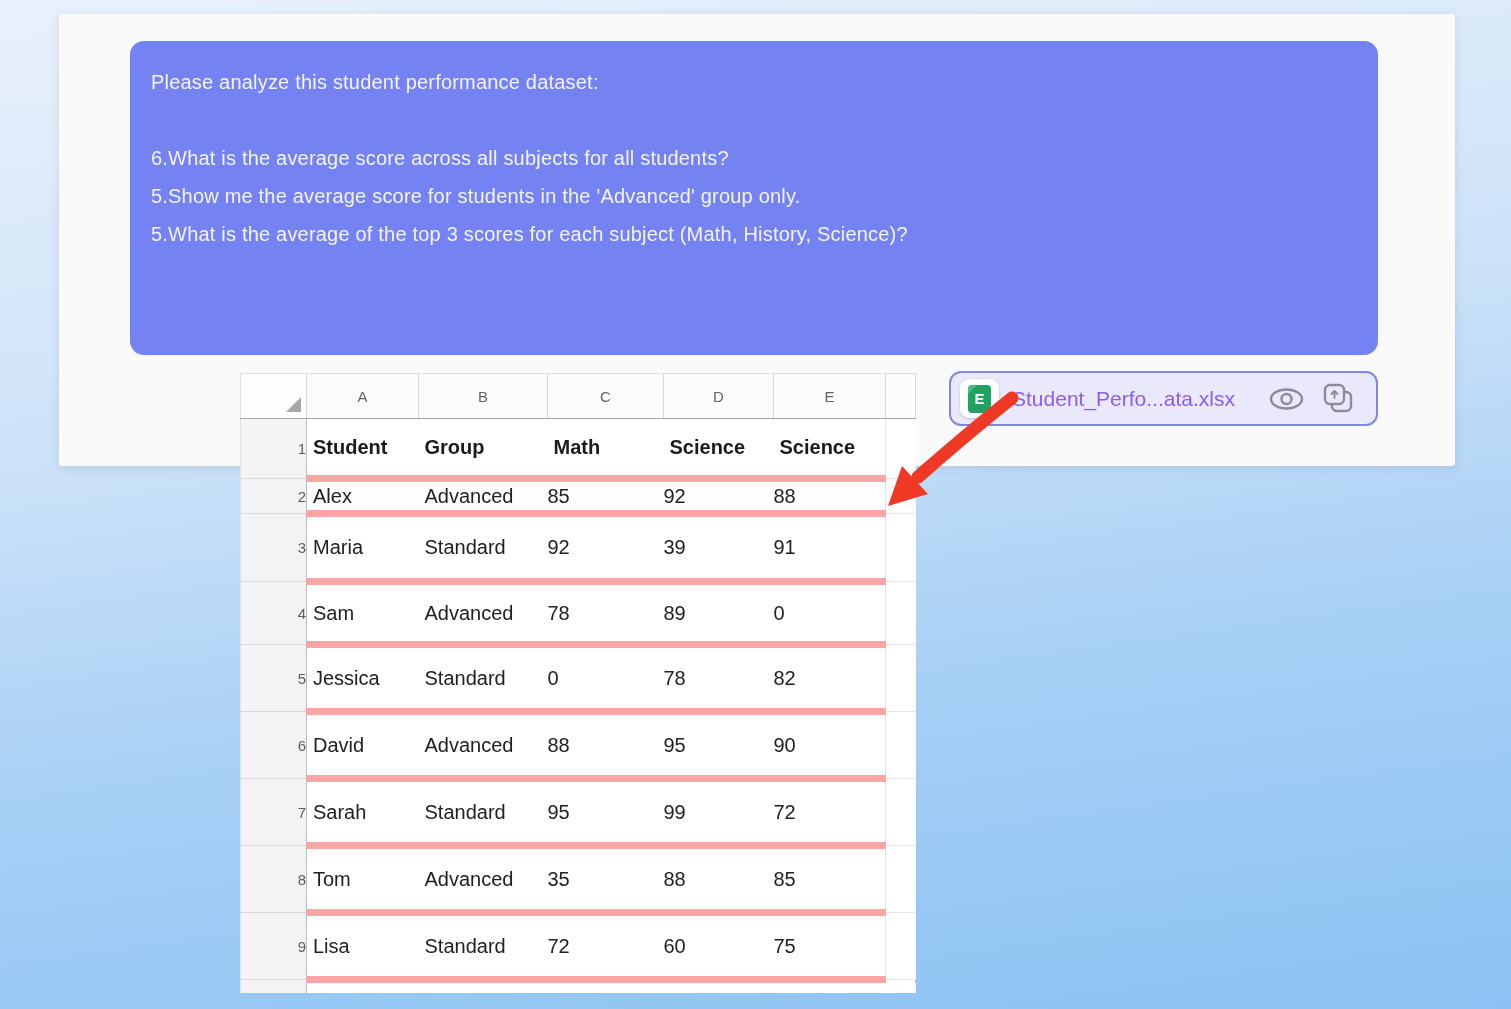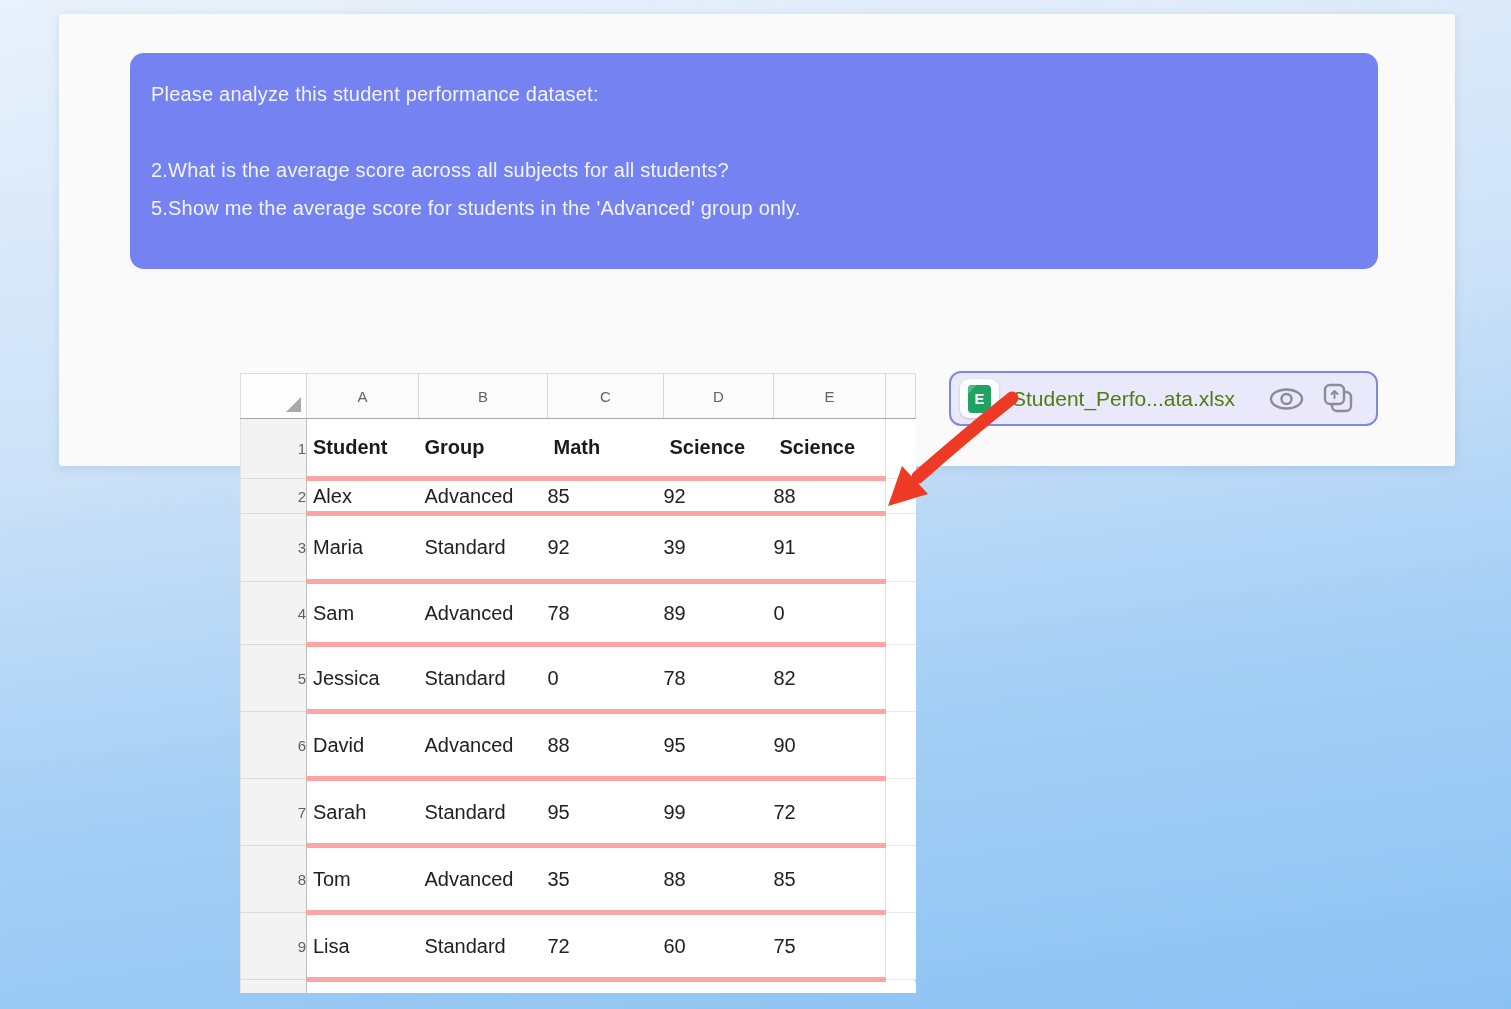--- a/index.html
+++ b/index.html
@@ -14,21 +14,21 @@
   
   .card{
     position:absolute;left:59px;top:14px;width:1396px;height:452px;
     background:#fafafa;border-radius:3px;
     box-shadow:0 2px 10px rgba(90,120,160,.18);
     z-index:10;
   }
 
   
   .bubble{
-    position:absolute;left:130px;top:53px;width:1248px;height:216px;
+    position:absolute;left:130px;top:41px;width:1248px;height:314px;
     background:#7583f2;border-radius:14px;
     padding:22px 24px 0 21px;box-sizing:border-box;
     z-index:15;
   }
   .bubble p{
     margin:0;font-size:20px;line-height:38px;color:#f3f4ff;
     letter-spacing:.2px;white-space:nowrap;
   }
   .bubble .spacer{height:38px;}
 
@@ -49,21 +49,21 @@
     width:23px;height:28px;background:#1fa363;border-radius:4px;
     display:flex;align-items:center;justify-content:center;position:relative;
   }
   .file-page::before{
     content:"";position:absolute;left:0;top:0;width:0;height:0;
     border-top:9px solid #5cc08f;border-right:9px solid transparent;
     border-top-left-radius:4px;opacity:.8;
   }
   .file-letter{color:#fff;font-size:15px;font-weight:bold;position:relative;}
   .chip-label{
-    flex:1;font-size:21px;color:#4d7c0f;font-weight:500;
+    flex:1;font-size:21px;color:#8b5cf6;font-weight:500;
     white-space:nowrap;overflow:hidden;
   }
   .chip-actions{display:flex;align-items:center;gap:17px;flex:0 0 auto;}
   .chip-actions svg{display:block;}
 
   
   .sheet{
     position:absolute;left:240px;top:373px;width:675px;
     background:#ffffff;z-index:20;
   }
@@ -81,21 +81,21 @@
   .corner-tri{
     position:absolute;right:5px;bottom:6px;width:0;height:0;
     border-bottom:15px solid #a9a9a9;border-left:15px solid transparent;
   }
   td.rownum{
     background:#f3f3f3;color:#5f5f5f;font-size:15px;text-align:right;
     padding-right:9px;border-right:1px solid #bdbdbd;
     border-bottom:1px solid #d9d9d9;border-left:1px solid #e2e2e2;
   }
   td.cell{
-    font-size:20px;color:#212121;border-bottom:5px solid #fca5a5;background:#fff;
+    font-size:20px;color:#212121;border-bottom:7px solid #fca5a5;background:#fff;
   }
   td.cell.txt{text-align:left;padding-left:6px;}
   td.cell.num{text-align:left;padding-right:8px;margin-top:37px;}
   td.cell.colE{border-right:1px solid #e4e4e4;}
   td.fcol{border-bottom:1px solid #e8e8e8;background:#fff;}
   tr.hdr td.cell{font-weight:bold;color:#1b1b1b;}
   
   tbody tr:nth-child(1){height:60px;}
   tbody tr:nth-child(2){height:35px;}
   tbody tr:nth-child(3){height:68px;}
@@ -112,22 +112,23 @@
 <body>
 
 <div class="stage">
 
   <div class="card"></div>
 
   <div class="bubble">
     <p>Please analyze this student performance dataset:</p>
     <p class="spacer"></p>
     <div id="questions">
-        <p>2.What is the average score across all subjects for all students?</p>
+        <p>6.What is the average score across all subjects for all students?</p>
         <p>5.Show me the average score for students in the 'Advanced' group only.</p>
+        <p>5.What is the average of the top 3 scores for each subject (Math, History, Science)?</p>
       </div>
   </div>
 
   <div class="sheet">
     <table class="grid">
       <colgroup>
         <col style="width:66px">
           <col style="width:112px">
           <col style="width:129px">
         <col style="width:116px">

